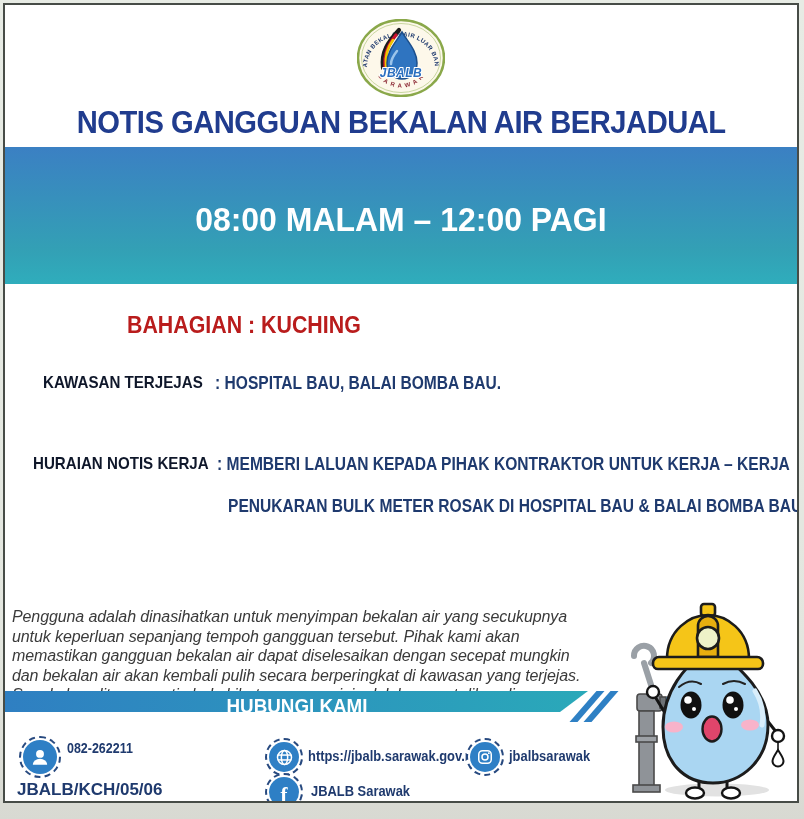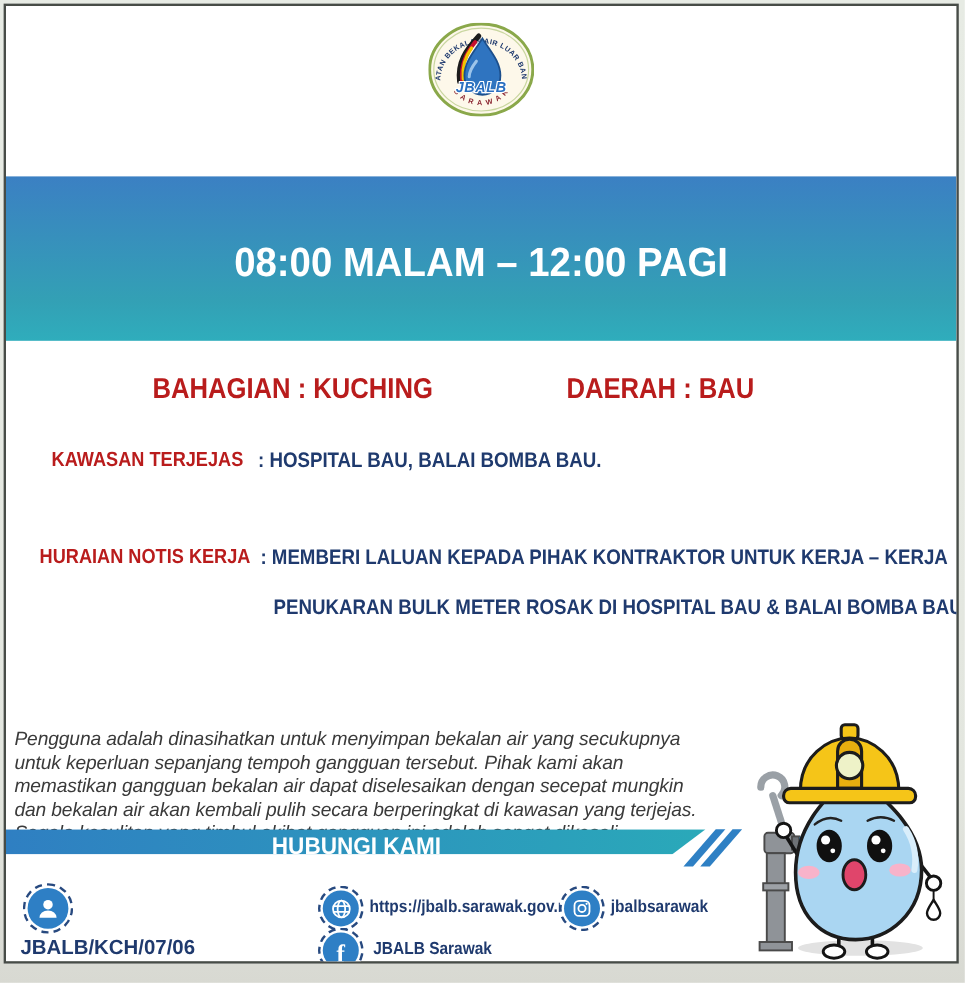--- a/index.html
+++ b/index.html
@@ -17,21 +17,21 @@
   .cndL{display:inline-block;transform:scaleX(.89);transform-origin:left center;}
   .logo-wrap{left:50%;top:14px;transform:translateX(-50%);}
   .main-title{top:100px;left:0;width:100%;text-align:center;
     font-size:31px;font-weight:bold;color:#203c8e;letter-spacing:-.5px;white-space:nowrap;}
   .date-banner{top:142px;left:0;width:100%;height:137px;
     background:linear-gradient(180deg,#3b80c3 0%,#33a0b5 75%,#2fadbc 100%);
     display:flex;flex-direction:column;justify-content:center;align-items:center;gap:8px;padding-top:6px;box-sizing:border-box;}
   .date-line{color:#ffffff;font-size:34px;font-weight:bold;line-height:42px;white-space:nowrap;}
   .region-row{top:306px;left:122px;display:flex;gap:82px;white-space:nowrap;}
   .region-item{font-size:24px;font-weight:bold;color:#b91c1c;}
-  .field-label{font-size:17px;font-weight:bold;color:#b91c1c;white-space:nowrap;}
+  .field-label{font-size:17px;font-weight:bold;color:#0f172a;white-space:nowrap;}
   .field-value{font-size:17.5px;font-weight:bold;color:#1f3a6e;white-space:nowrap;}
   .advisory{top:602px;left:7px;width:582px;font-size:16px;font-style:italic;
     color:#3a3a3a;line-height:1.22;letter-spacing:-.1px;}
   .hubungi{top:686px;left:0;width:583px;height:21px;
     background:linear-gradient(90deg,#2f7fc2 0%,#2aa9b9 100%);
     clip-path:polygon(0 0,100% 0,calc(100% - 28px) 100%,0 100%);
     color:#fff;font-size:20px;font-weight:bold;line-height:31px;text-align:center;}
   .stripe{top:686px;width:8px;height:31px;background:#2e80c4;transform:skewX(-41deg);}
   .ring{border:2px dashed #27497f;border-radius:50%;background:#fff;
     display:flex;align-items:center;justify-content:center;box-sizing:border-box;}
@@ -63,28 +63,30 @@
       </text>
       <path d="M42,11 C31,23 24,33 26,49" stroke="#1b1b1b" stroke-width="4.2" fill="none" stroke-linecap="round"></path>
       <path d="M39,16 C31,26 27,35 28,48" stroke="#c8102e" stroke-width="3.2" fill="none" stroke-linecap="round"></path>
       <path d="M36,21 C30,29 28,37 29,47" stroke="#f2c500" stroke-width="2.6" fill="none" stroke-linecap="round"></path>
       <path d="M45,13 C39,23 30,32 30,44 C30,53.5 36.5,60 45,60 C53.5,60 60,53.5 60,44 C60,32 51,23 45,13 Z" fill="#2f74c0" stroke="#1c4f8c" stroke-width="1.5"></path>
       <path d="M40,32 C36,37 34,41 34,45" stroke="#9cc4ea" stroke-width="2.5" fill="none" stroke-linecap="round"></path>
       <text x="44" y="58" text-anchor="middle" font-size="12" font-weight="bold" font-style="italic" fill="#2a6fc0" stroke="#ffffff" stroke-width="2" paint-order="stroke" letter-spacing=".5">JBALB</text>
     </svg>
   </div>
 
+  <div class="abs main-title">
+    <span class="cndC">NOTIS GANGGUAN BEKALAN AIR BERJADUAL</span>
+  </div>
 
   <div class="abs date-banner">
     <span class="date-line"><span class="cndC">08:00 MALAM – 12:00 PAGI</span></span>
   </div>
 
   <div class="abs region-row">
     <span class="region-item"><span class="cndL">BAHAGIAN : KUCHING</span></span>
-    <span class="region-item"><span class="cndL">DAERAH : BAU</span></span>
   </div>
 
   <div class="abs field-label" style="top:368px;left:38px;">
     <span class="cndL">KAWASAN TERJEJAS</span>
   </div>
   <div class="abs field-label" style="top:449px;left:28px;">
     <span class="cndL">HURAIAN NOTIS KERJA</span>
   </div>
 
   <div class="abs field-value" style="top:368px;left:210px;">
@@ -107,24 +109,25 @@
 
   <div class="abs ring r42" style="left:14px;top:731px;">
     <div class="cicon i34">
       <svg width="22" height="22" viewBox="0 0 24 24">
         <circle cx="12" cy="8.6" r="4.3" fill="#fff"></circle>
         <path d="M4.2,20.5 a7.8,6.6 0 0 1 15.6,0 z" fill="#fff"></path>
       </svg>
     </div>
   </div>
   <div class="abs contact-text" style="top:735px;left:62px;">
+    <div><span class="cndL">082-262211</span></div>
   </div>
 
   <div class="abs reference" style="top:775px;left:12px;">
-    <span>JBALB/KCH/07/06</span>
+    <span>JBALB/KCH/05/06</span>
   </div>
 
   <div class="abs ring r38" style="left:260px;top:733px;">
     <div class="cicon i30">
       <svg width="21" height="21" viewBox="0 0 24 24" fill="none" stroke="#fff" stroke-width="1.7">
         <circle cx="12" cy="12" r="8"></circle>
         <ellipse cx="12" cy="12" rx="3.6" ry="8"></ellipse>
         <line x1="4.4" y1="9.2" x2="19.6" y2="9.2"></line>
         <line x1="4.4" y1="14.8" x2="19.6" y2="14.8"></line>
       </svg>

